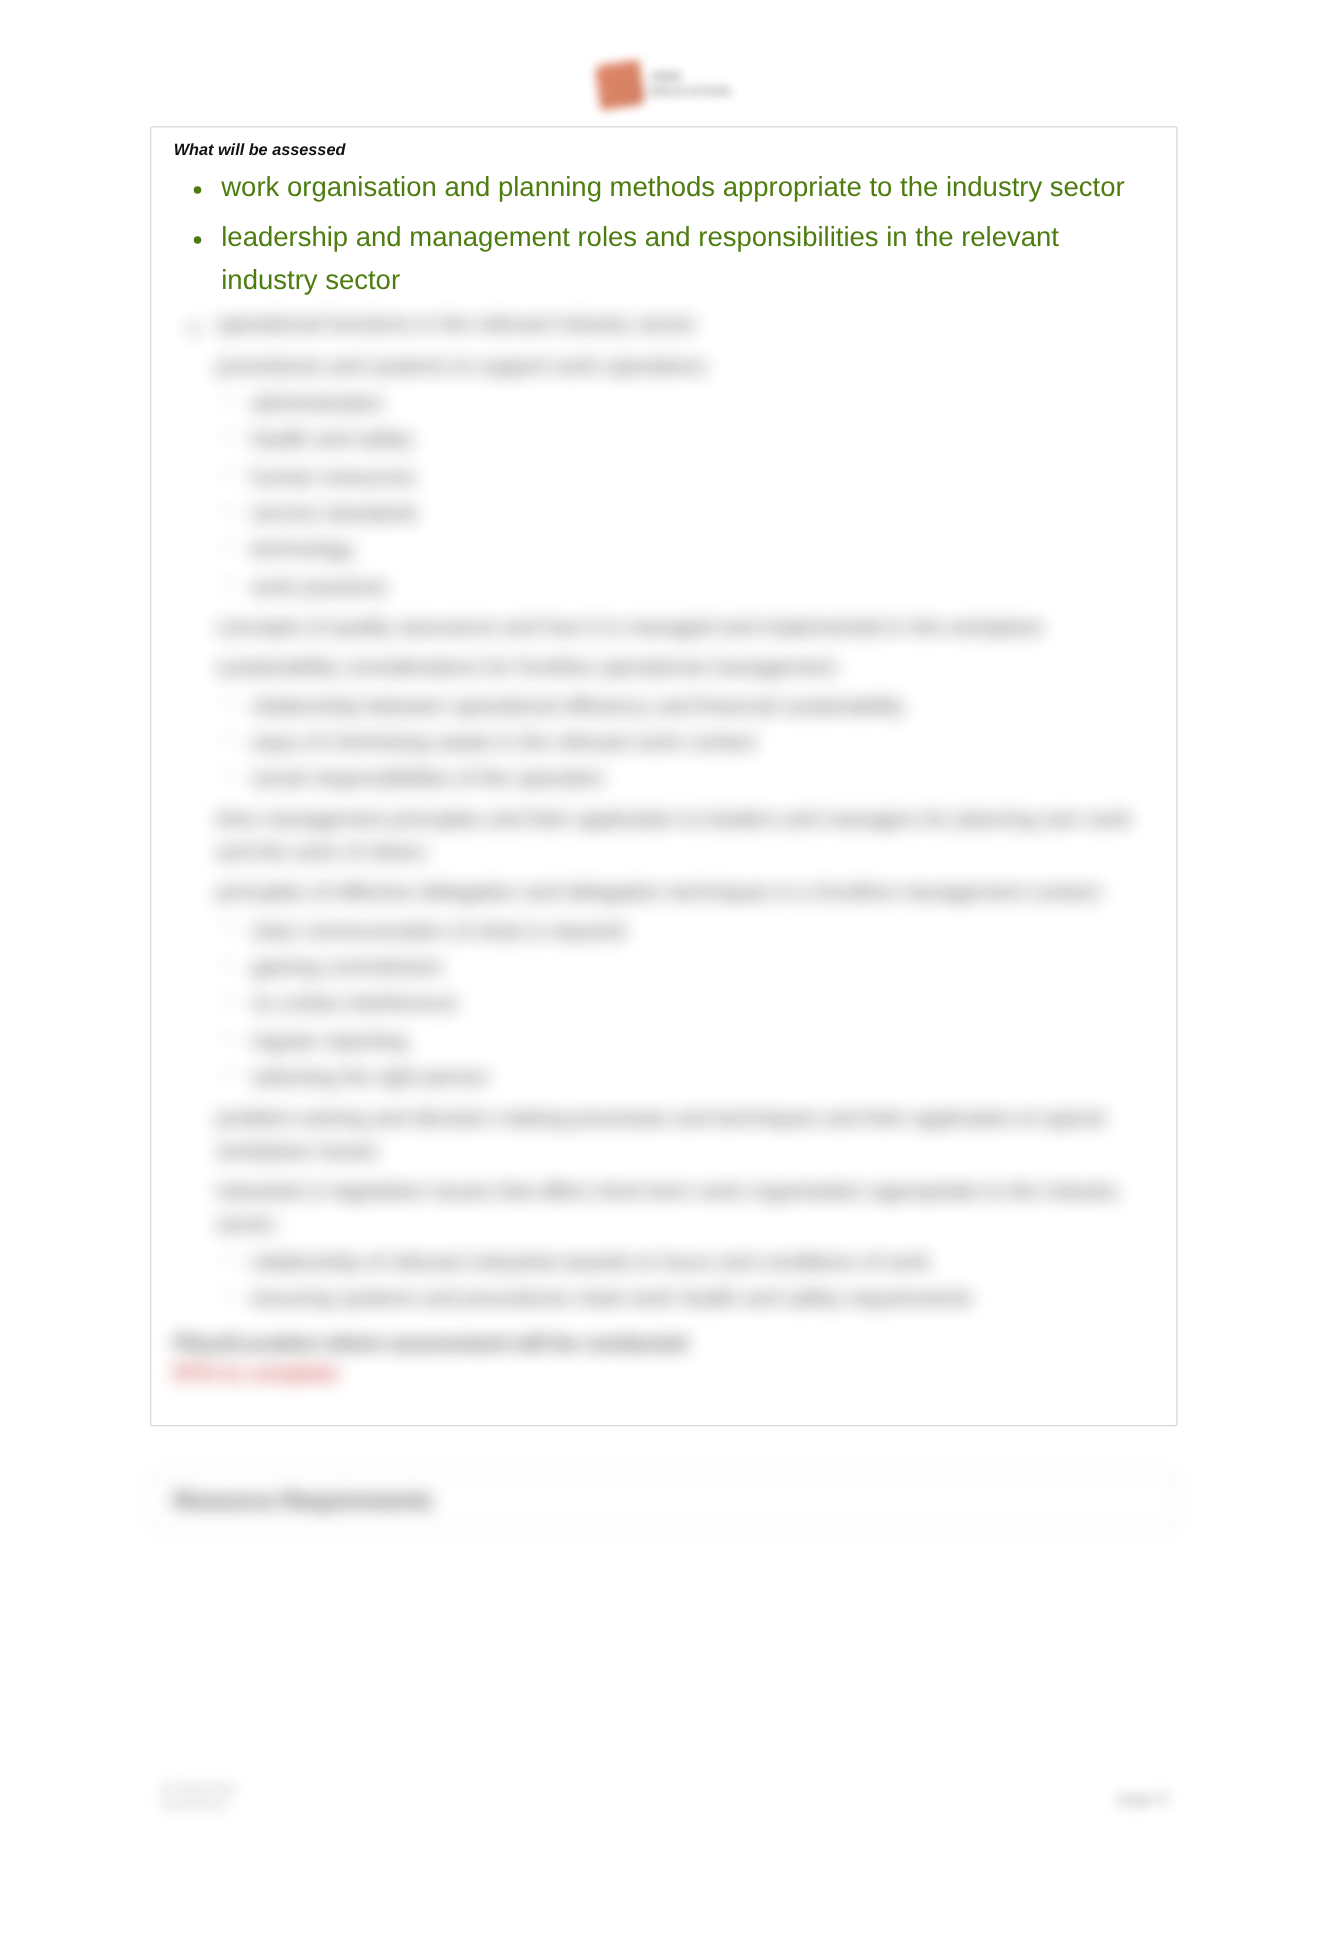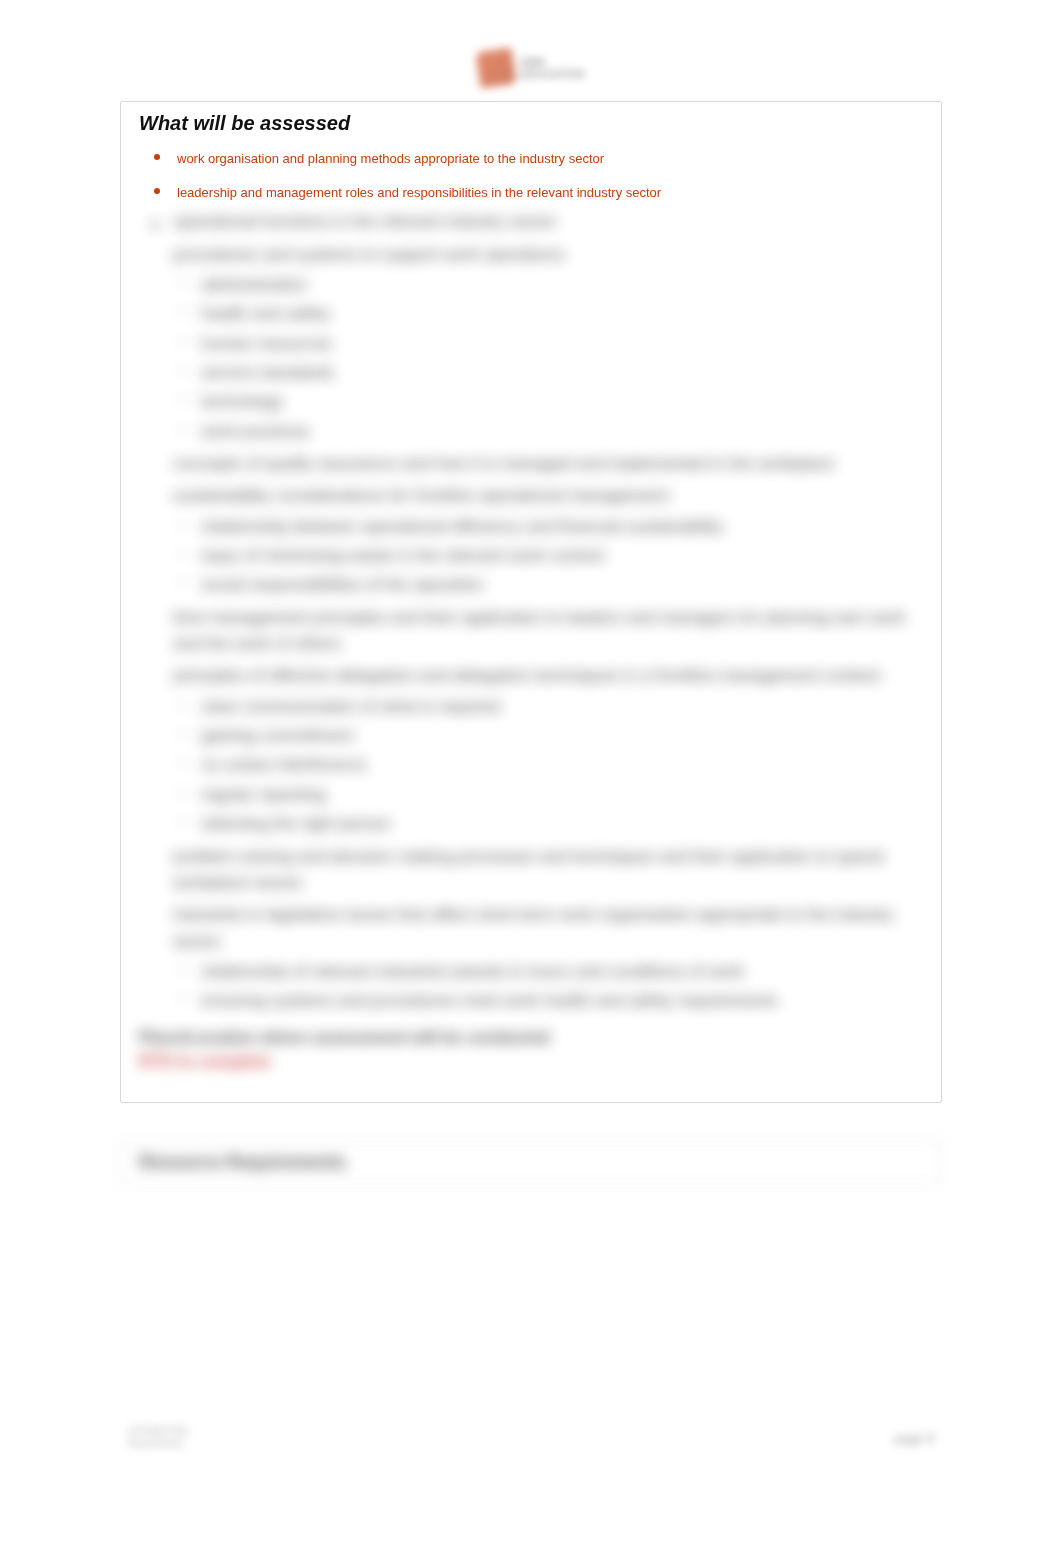--- a/index.html
+++ b/index.html
@@ -56,36 +56,36 @@
       background: #ffffff;
       padding: 0;
       position: relative;
     }
     .content-inner {
       padding: 10px 18px 28px 18px;
     }
     .heading {
       font-style: italic;
       font-weight: bold;
-      font-size: 20px;
+      font-size: 13px;
       margin-bottom: 6px;
       color: #111;
     }
     .intro {
       font-size: 17.5px;
       line-height: 1.5;
       margin-bottom: 24px;
       color: #222;
     }
     ul.top-list {
       list-style: disc;
       padding-left: 34px;
-      font-size: 13px;
+      font-size: 22px;
       line-height: 1.55;
-      color: #c2410c;
+      color: #4d7c0f;
     }
     ul.top-list > li {
       margin-bottom: 6px;
       padding-left: 4px;
     }
     ul.top-list > li::marker {
       font-size: 20px;
     }
     .blurred-region {
       position: relative;

